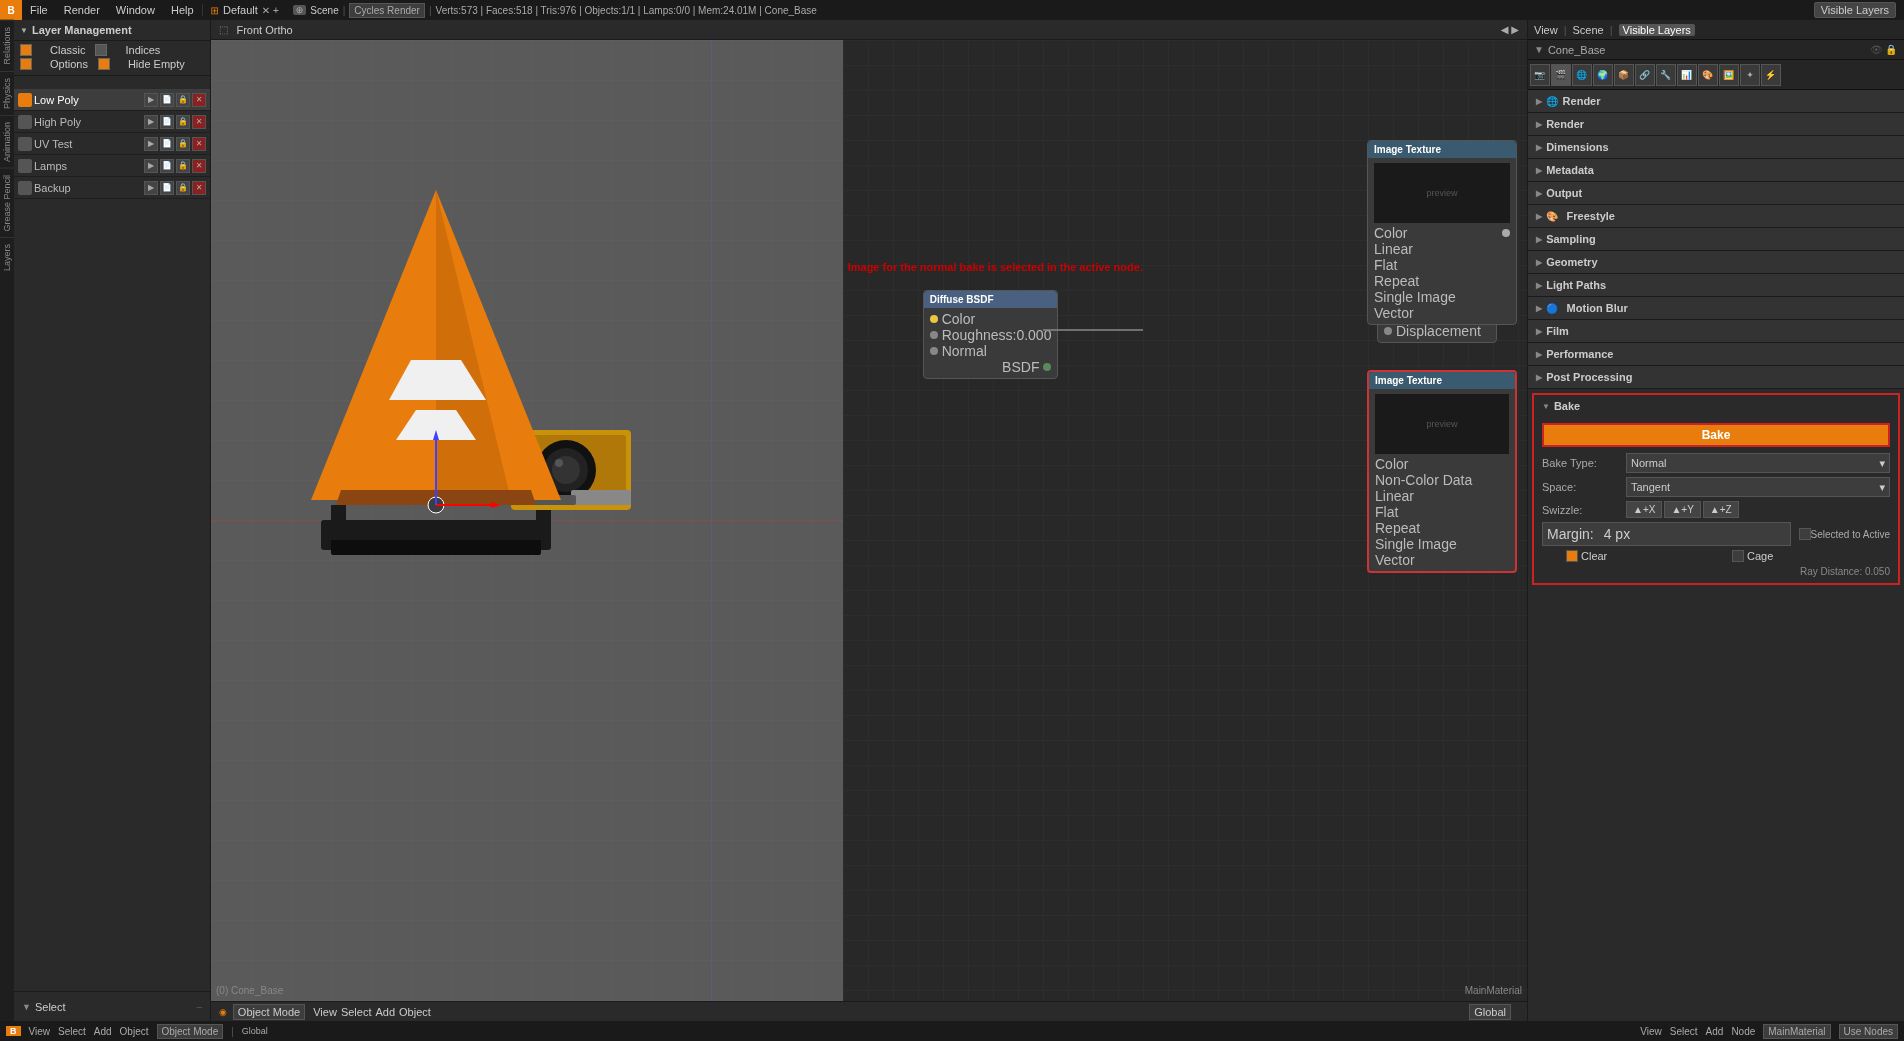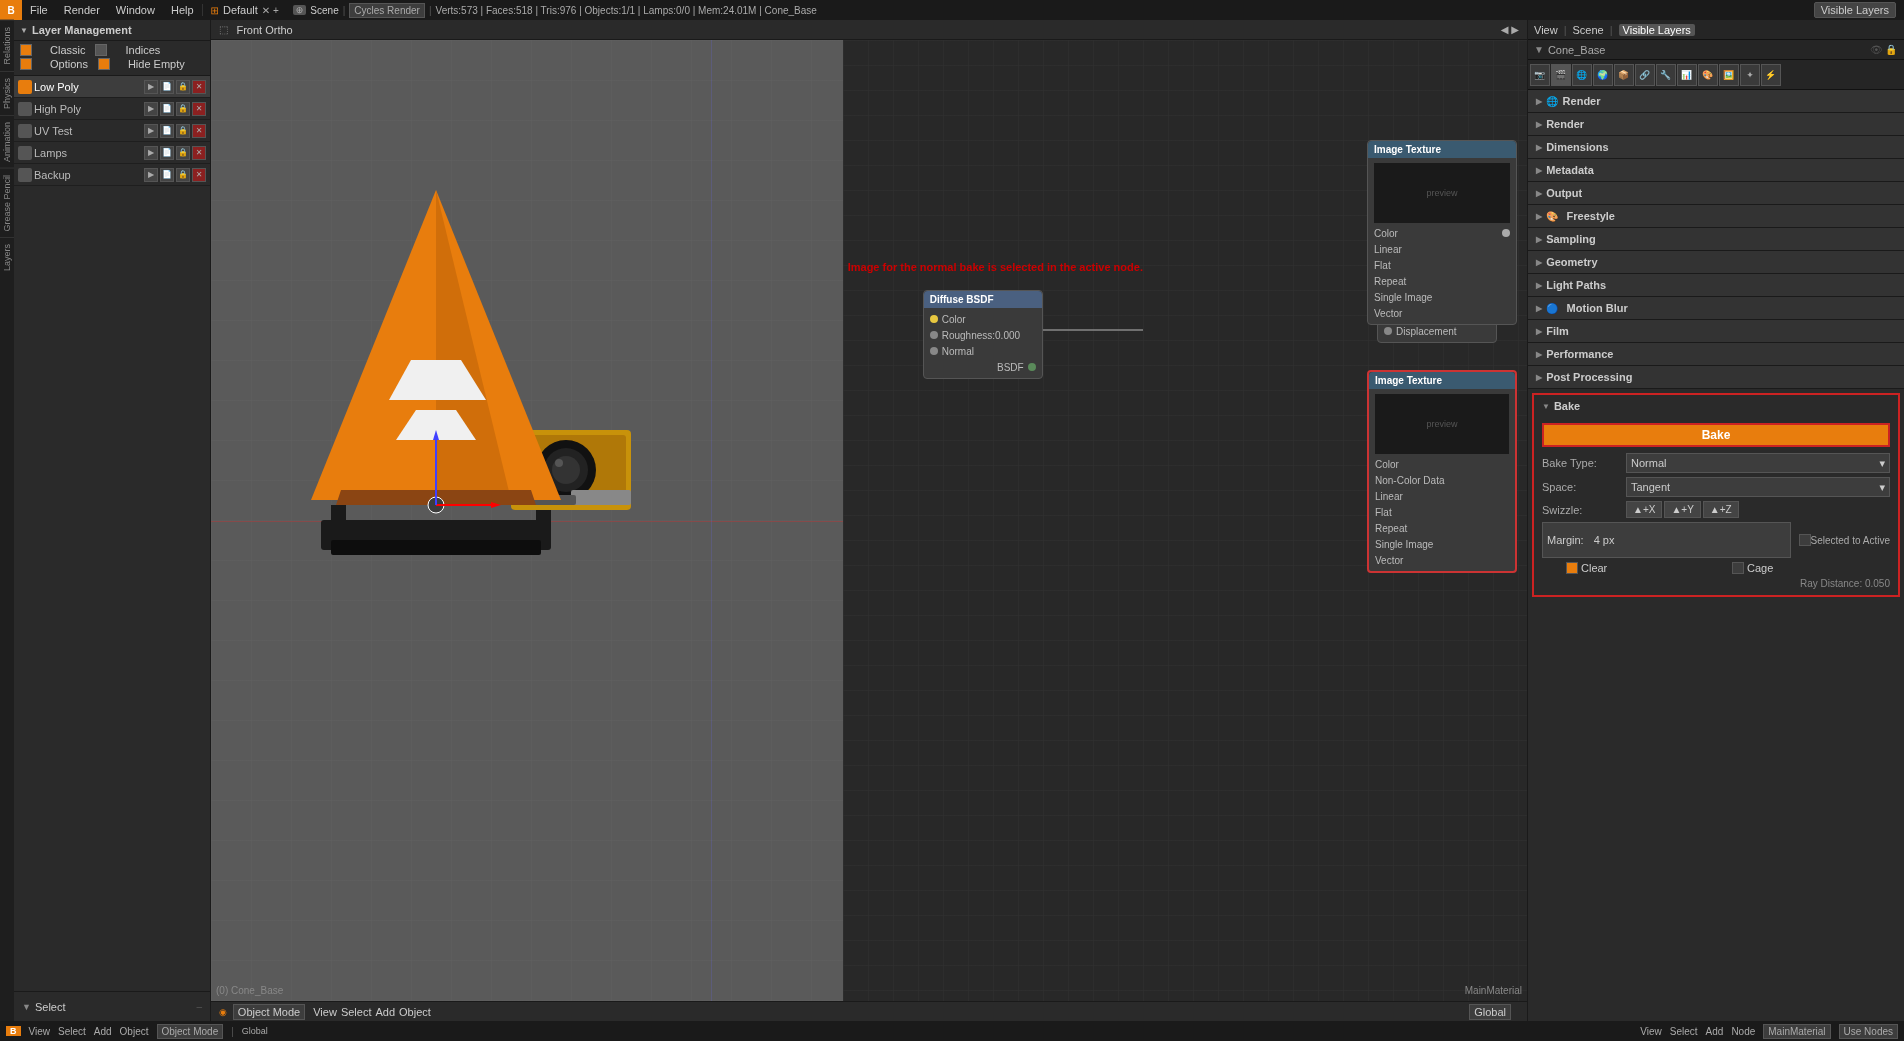--- a/index.html
+++ b/index.html
@@ -85,21 +85,21 @@
       color: #ccc;
     }
     .cb {
       width: 12px; height: 12px;
       background: #555;
       border: 1px solid #666;
       display: inline-block;
     }
     .cb.checked { background: #e87d0d; }
 
-    .layer-list { flex: 1; overflow-y: auto; }
+    .layer-list { flex: 1; overflow-y: auto; margin-top: 13px; }
     .layer-item {
       display: flex;
       align-items: center;
       height: 22px;
       padding: 0 4px;
       border-bottom: 1px solid #1e1e1e;
       cursor: pointer;
     }
     .layer-item.active { background: #3d3d3d; }
     .layer-item.active .layer-name { color: #fff; }
@@ -171,21 +171,21 @@
       border-radius: 4px 4px 0 0;
       font-size: 10px;
       font-weight: bold;
       color: #fff;
     }
     .node-body { padding: 3px 6px; }
     .node-row {
       display: flex;
       align-items: center;
       height: 16px;
-      font-size: 10px;
+      font-size: 14px;
       color: #bbb;
     }
     .node-dot-out {
       width: 8px; height: 8px;
       border-radius: 50%;
       background: #aaa;
       margin-right: 4px;
     }
     .node-dot-in {
       width: 8px; height: 8px;
@@ -243,22 +243,22 @@
       color: #aaa;
       width: 80px;
       flex-shrink: 0;
     }
     .prop-value {
       flex: 1;
       background: #3d3d3d;
       border: 1px solid #555;
       color: #ccc;
       padding: 2px 4px;
-      font-size: 11px;
-      height: 36px;
+      font-size: 14px;
+      height: 24px;
       display: flex;
       align-items: center;
     }
     .prop-dropdown {
       flex: 1;
       background: #3d3d3d;
       border: 1px solid #555;
       color: #ccc;
       padding: 2px 4px;
       font-size: 11px;

